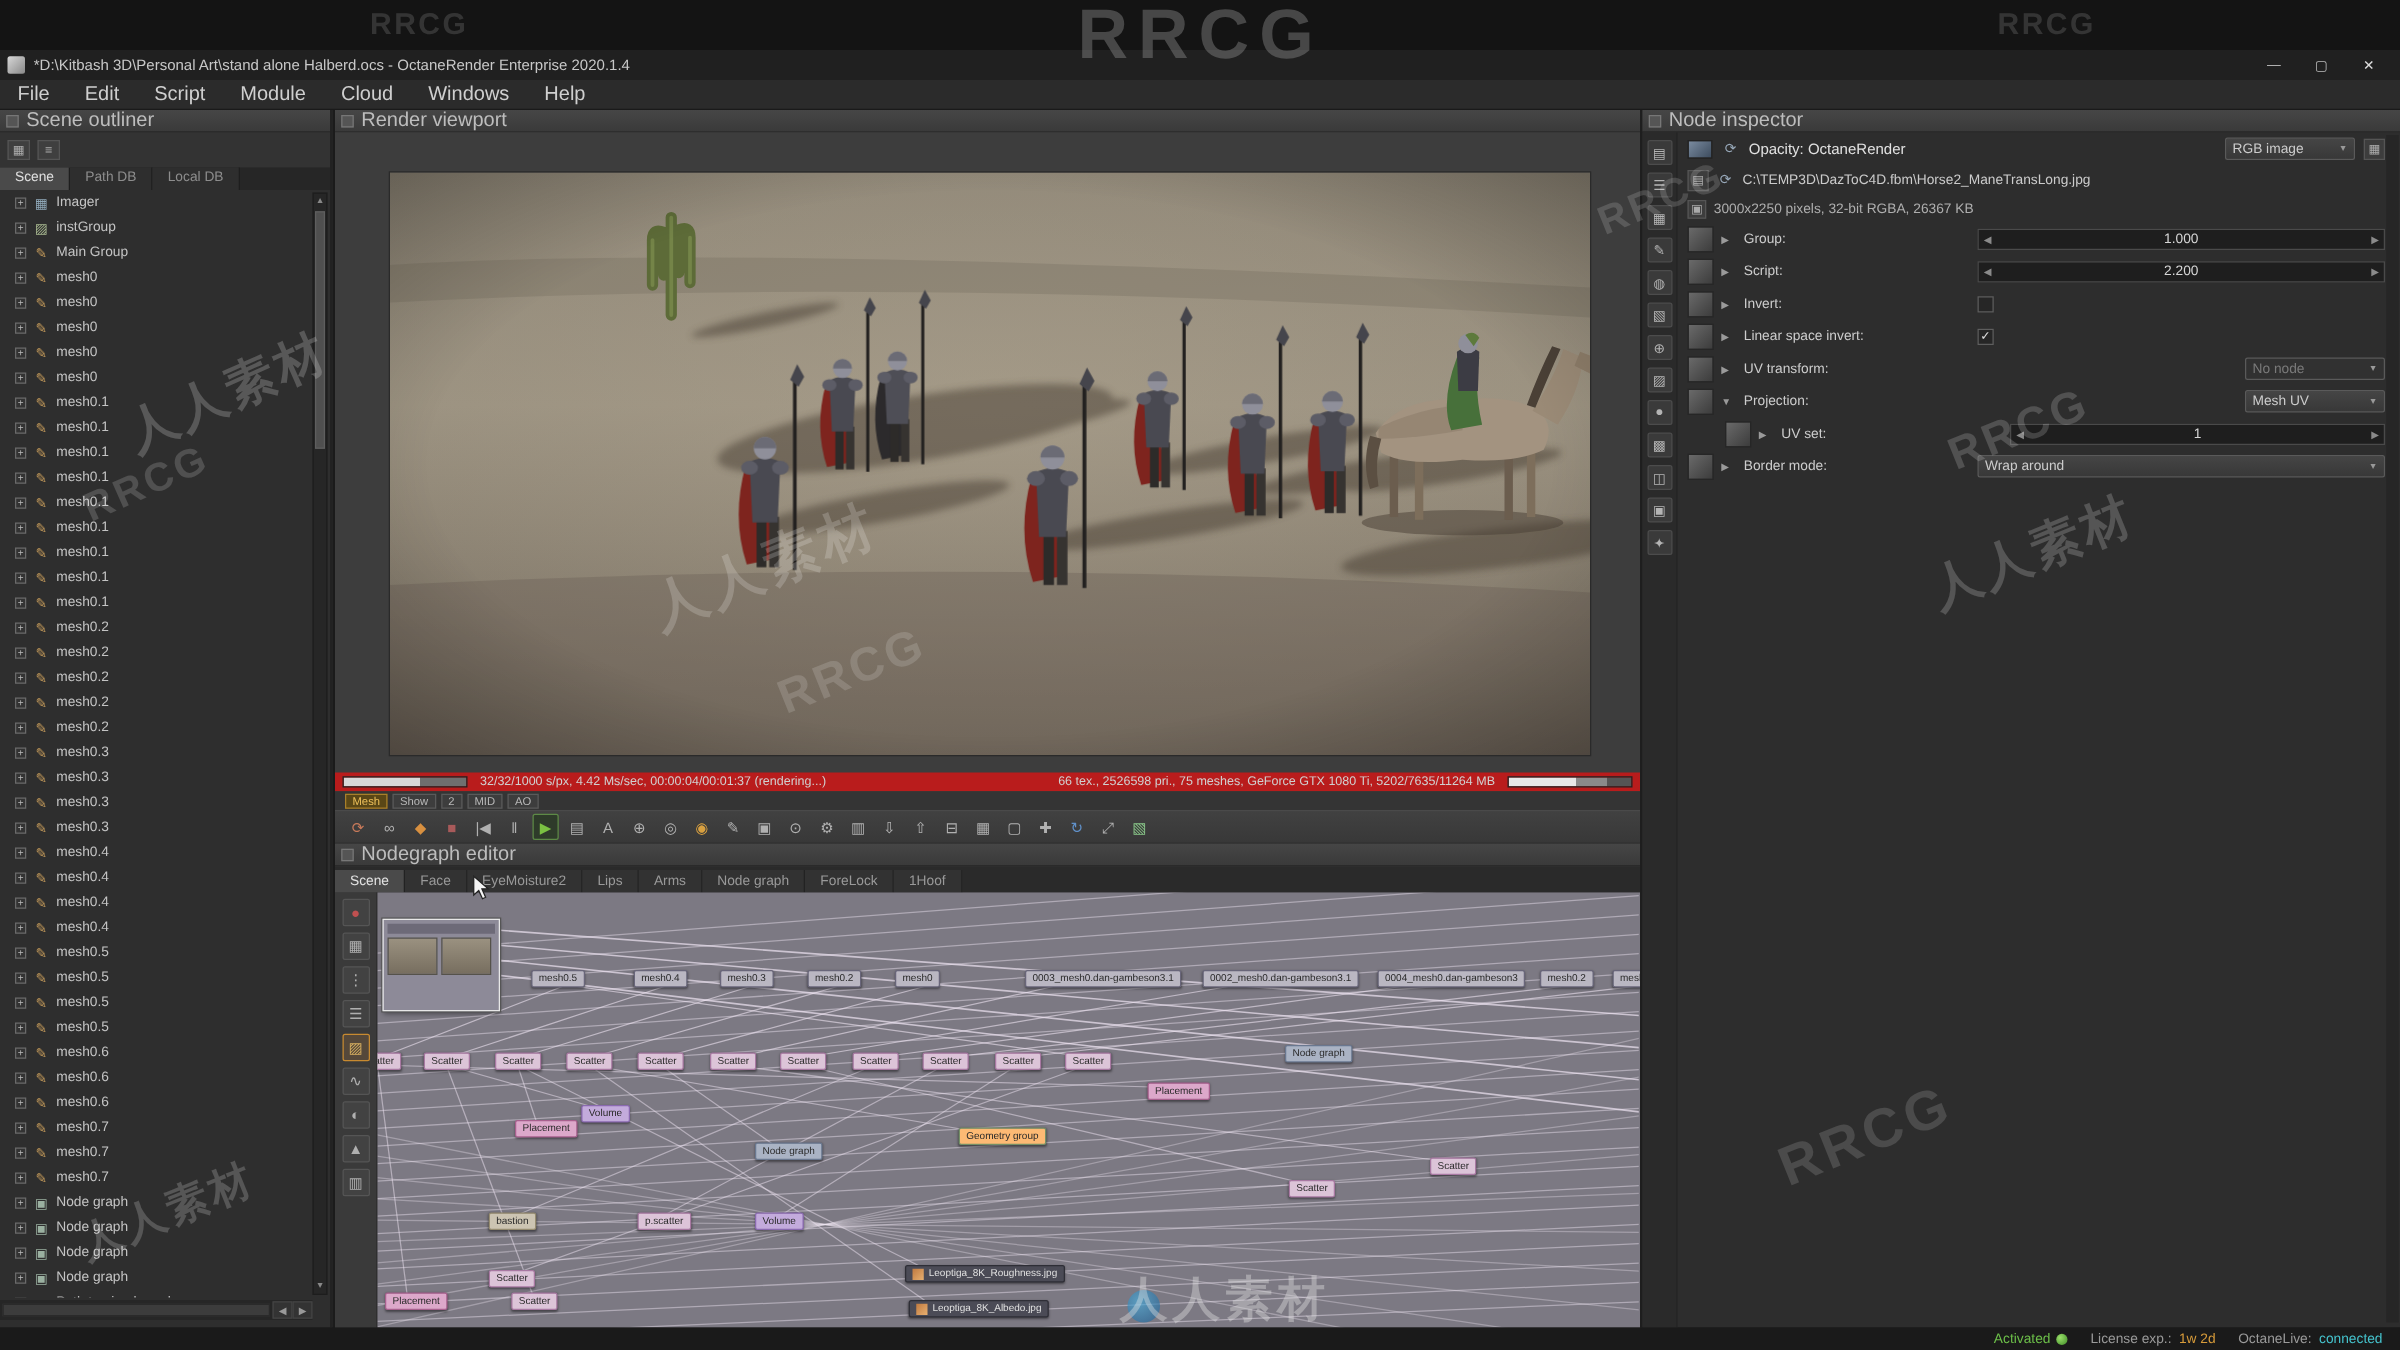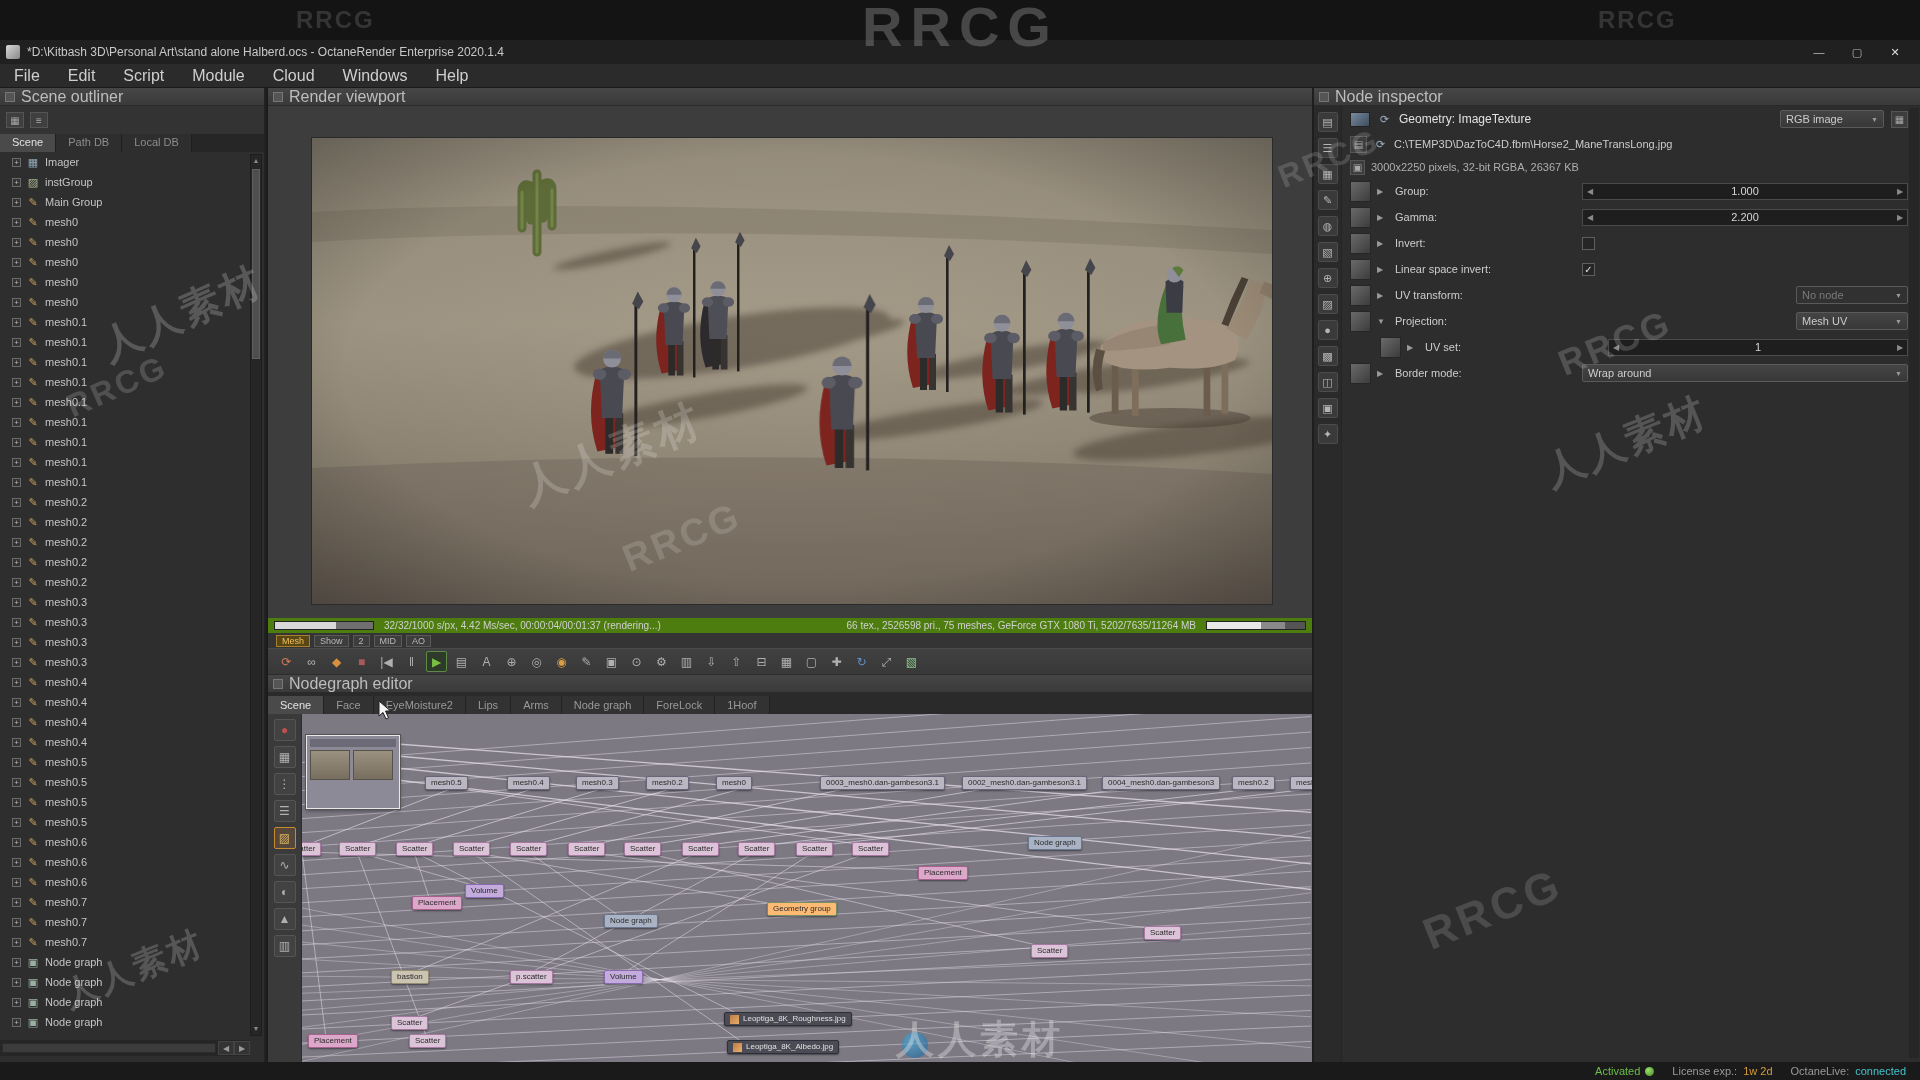--- a/index.html
+++ b/index.html
@@ -39,21 +39,21 @@
   .hscroll { position:absolute; left:0; bottom:6px; width:250px; height:16px; background:#262626; display:flex; align-items:center; }
   .hscroll .track { flex:1; height:10px; margin:0 2px; background:#3c3c3c; border:1px solid #2a2a2a; }
   .hscroll .harrow { width:16px; height:14px; color:#999; font-size:8px; display:flex; align-items:center; justify-content:center; background:#333; border:1px solid #444; }
 
   
   .center-panel { position:absolute; left:268px; top:88px; width:1044px; height:974px; background:#3e3e3e; }
   .render-area { position:absolute; left:0; top:18px; width:100%; height:512px; background:#3d3d3d; }
   .render-image { position:absolute; left:44px; top:32px; width:960px; height:466px; box-shadow:0 0 0 1px #2a2a2a; }
   .render-image svg { display:block; }
 
-  .status-row { position:absolute; left:0; top:530px; width:100%; height:15px; background:#4d7c0f; display:flex; align-items:center; font-size:10px; color:#d0d0d0; padding:0 6px; gap:10px; }
+  .status-row { position:absolute; left:0; top:530px; width:100%; height:15px; background:#b91c1c; display:flex; align-items:center; font-size:10px; color:#d0d0d0; padding:0 6px; gap:10px; }
   .status-minibar { width:100px; height:9px; background:linear-gradient(90deg,#d8d8d8 0%,#d8d8d8 62%,#6f6f6f 62%); border:1px solid #222; flex:none; }
   .status-spacer { flex:1; }
   .gpu-bar { width:100px; height:9px; border:1px solid #222; background:linear-gradient(90deg,#e8e8e8 0%,#e8e8e8 55%,#8a8a8a 55%,#8a8a8a 80%,#555 80%); flex:none; }
 
   .buttons-row { position:absolute; left:0; top:545px; width:100%; height:15px; background:#343434; display:flex; align-items:center; gap:4px; padding:0 8px; }
   .vbtn { height:12px; padding:0 5px; font-size:9px; line-height:11px; background:#3d3d3d; border:1px solid #5a5a5a; color:#b8b8b8; }
   .vbtn.active { background:#5a4716; border-color:#a87f2a; color:#eec05a; }
 
   .toolbar { position:absolute; left:0; top:560px; width:100%; height:27px; background:linear-gradient(#414141,#383838); border-top:1px solid #4a4a4a; border-bottom:1px solid #2c2c2c; display:flex; align-items:center; gap:4px; padding:0 8px; }
   .tb-icon { width:21px; height:21px; display:flex; align-items:center; justify-content:center; font-size:12px; color:#b4b4b4; border-radius:2px; }
@@ -740,21 +740,21 @@
           <div class="tb-icon">●</div>
           <div class="tb-icon">▩</div>
           <div class="tb-icon">◫</div>
           <div class="tb-icon">▣</div>
           <div class="tb-icon">✦</div>
         </div>
       <div class="insp-content">
         <div class="insp-titlerow">
           <div class="img-chip"></div>
           <div class="refresh-chip">⟳</div>
-          <span class="insp-title">Geometry: ImageTexture</span>
+          <span class="insp-title">Opacity: OctaneRender</span>
           <div class="dropdown" style="width:104px">
             <span>RGB image</span>
             <span class="dd-arrow">▼</span>
           </div>
           <div class="sq-btn">▦</div>
         </div>
         <div class="insp-filerow">
           <div class="sq-btn">▤</div>
           <div class="refresh-chip">⟳</div>
           <span>C:\TEMP3D\DazToC4D.fbm\Horse2_ManeTransLong.jpg</span>
@@ -772,21 +772,21 @@
                 <div class="slider">
                   <span class="sl-arrow">◀</span>
                   <span class="sl-val">1.000</span>
                   <span class="sl-arrow">▶</span>
                 </div>
               </div>
             </div>
             <div class="insp-row">
               <div class="param-thumb"></div>
               <span class="row-exp">▶</span>
-              <span class="row-label">Gamma:</span>
+              <span class="row-label">Script:</span>
               <div class="row-ctrl">
                 <div class="slider">
                   <span class="sl-arrow">◀</span>
                   <span class="sl-val">2.200</span>
                   <span class="sl-arrow">▶</span>
                 </div>
               </div>
             </div>
             <div class="insp-row">
               <div class="param-thumb"></div>

